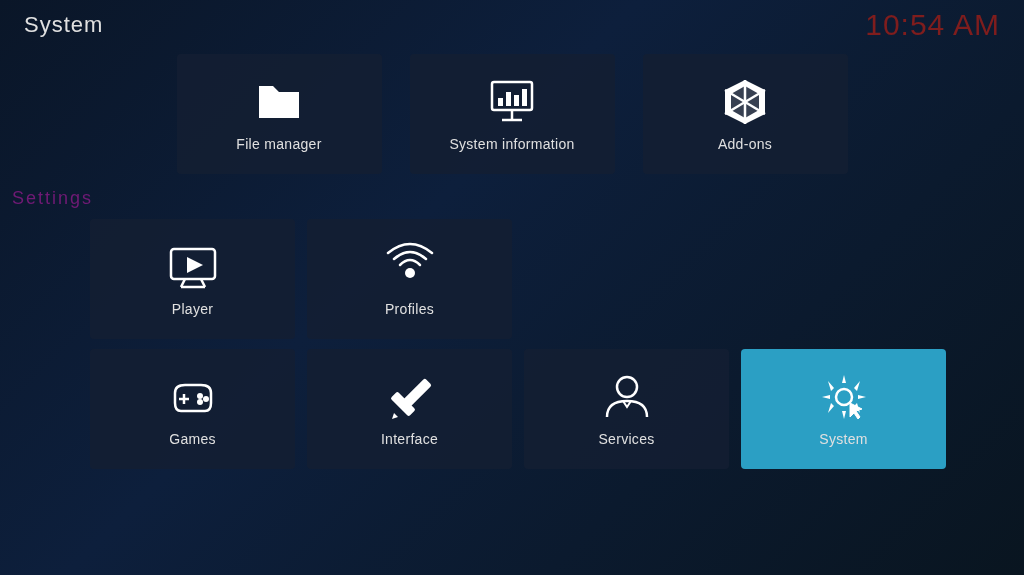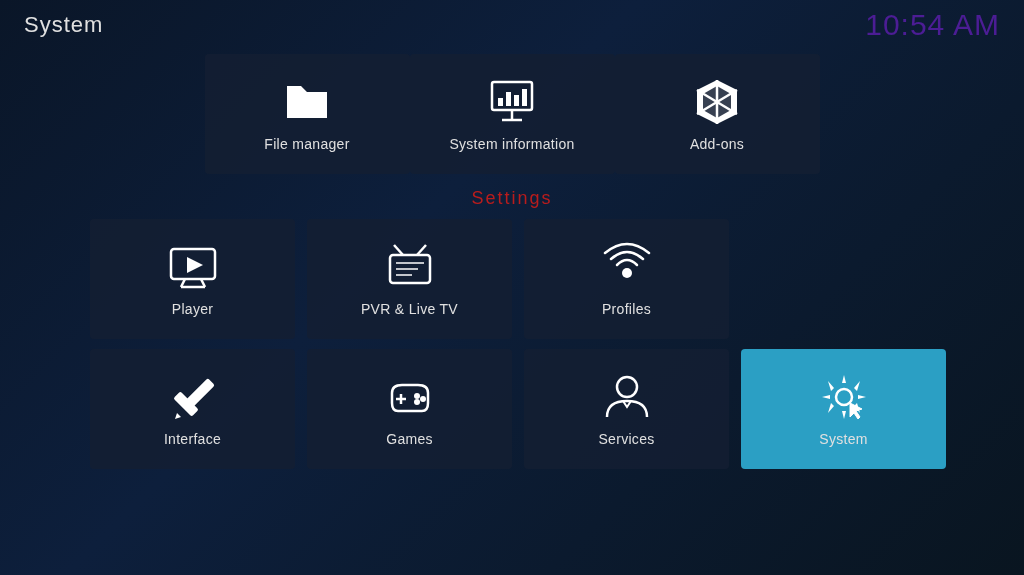--- a/index.html
+++ b/index.html
@@ -23,44 +23,45 @@
     }
     .header-title {
       font-size: 22px;
       font-weight: 300;
       letter-spacing: 1px;
       color: #e0e0e0;
     }
     .header-time {
       font-size: 30px;
       font-weight: 300;
-      color: #4c1d95;
+      color: #7f1d1d;
       letter-spacing: 1px;
     }
 
     
     .top-row {
       display: flex;
       justify-content: center;
-      gap: 0;
+      gap: 28px;
       padding: 0 90px;
       margin-top: 4px;
     }
 
     
     .settings-section {
       margin-top: 14px;
     }
     .settings-label {
-      text-align: center;
+      text-align: left;
       font-size: 18px;
       font-weight: 300;
-      color: #b91c1c;
+      color: #701a75;
       margin-bottom: 10px;
       letter-spacing: 2px;
+      margin-left: 12px;
     }
     .settings-grid {
       display: flex;
       justify-content: center;
       flex-direction: column;
       gap: 10px;
       padding: 0 90px;
     }
     .settings-row {
       display: flex;
@@ -162,80 +163,65 @@
           <rect x="4" y="8" width="44" height="30" rx="3" stroke="white" stroke-width="2.5" fill="none"></rect>
           <polygon points="20,16 20,32 36,24" fill="white"></polygon>
           <line x1="18" y1="38" x2="14" y2="46" stroke="white" stroke-width="2.5"></line>
           <line x1="34" y1="38" x2="38" y2="46" stroke="white" stroke-width="2.5"></line>
           <line x1="14" y1="46" x2="38" y2="46" stroke="white" stroke-width="2.5"></line>
         </svg>
         <span class="tile-label">Player</span>
       </div>
 
 
-      <div class="tile">
-        <svg viewBox="0 0 52 52">
-
-          <rect x="6" y="14" width="40" height="28" rx="3" stroke="white" stroke-width="2.5" fill="none"></rect>
-
-          <line x1="19" y1="14" x2="10" y2="4" stroke="white" stroke-width="2.5"></line>
-
-          <line x1="33" y1="14" x2="42" y2="4" stroke="white" stroke-width="2.5"></line>
-
-          <line x1="12" y1="22" x2="40" y2="22" stroke="white" stroke-width="1.5"></line>
-          <line x1="12" y1="28" x2="34" y2="28" stroke="white" stroke-width="1.5"></line>
-          <line x1="12" y1="34" x2="28" y2="34" stroke="white" stroke-width="1.5"></line>
-        </svg>
-        <span class="tile-label">PVR &amp; Live TV</span>
-      </div>
 
       <div class="tile">
         <svg viewBox="0 0 52 52">
 
           <circle cx="26" cy="32" r="5" fill="white"></circle>
           <path d="M16 24 Q26 14 36 24" stroke="white" stroke-width="2.5" fill="none" stroke-linecap="round"></path>
           <path d="M10 18 Q26 4 42 18" stroke="white" stroke-width="2.5" fill="none" stroke-linecap="round"></path>
           <path d="M4 12 Q26 -6 48 12" stroke="white" stroke-width="2.5" fill="none" stroke-linecap="round"></path>
         </svg>
         <span class="tile-label">Profiles</span>
       </div>
 
     </div>
 
     <div class="settings-row">
 
       <div class="tile">
         <svg viewBox="0 0 52 52">
 
-          <rect x="28" y="6" width="10" height="32" rx="2" transform="rotate(45 33 22)" fill="white"></rect>
-          <rect x="14" y="20" width="10" height="26" rx="2" transform="rotate(-45 19 33)" fill="white"></rect>
-
-          <polygon points="10,42 8,48 14,46" fill="white"></polygon>
-        </svg>
-        <span class="tile-label">Interface</span>
-      </div>
-
-      <div class="tile">
-        <svg viewBox="0 0 52 52">
-
           <path d="M8 22 Q8 14 18 14 L34 14 Q44 14 44 22 L44 32 Q44 40 38 40 L14 40 Q8 40 8 32 Z" stroke="white" stroke-width="2.5" fill="none"></path>
 
           <line x1="17" y1="23" x2="17" y2="33" stroke="white" stroke-width="2.5"></line>
           <line x1="12" y1="28" x2="22" y2="28" stroke="white" stroke-width="2.5"></line>
 
           <circle cx="33" cy="25" r="3" fill="white"></circle>
           <circle cx="39" cy="28" r="3" fill="white"></circle>
           <circle cx="33" cy="31" r="3" fill="white"></circle>
         </svg>
         <span class="tile-label">Games</span>
       </div>
 
       <div class="tile">
         <svg viewBox="0 0 52 52">
 
+          <rect x="28" y="6" width="10" height="32" rx="2" transform="rotate(45 33 22)" fill="white"></rect>
+          <rect x="14" y="20" width="10" height="26" rx="2" transform="rotate(-45 19 33)" fill="white"></rect>
+
+          <polygon points="10,42 8,48 14,46" fill="white"></polygon>
+        </svg>
+        <span class="tile-label">Interface</span>
+      </div>
+
+      <div class="tile">
+        <svg viewBox="0 0 52 52">
+
           <circle cx="26" cy="16" r="10" stroke="white" stroke-width="2.5" fill="none"></circle>
           <path d="M6 46 Q6 30 26 30 Q46 30 46 46" stroke="white" stroke-width="2.5" fill="none"></path>
 
           <path d="M22 30 L26 36 L30 30" stroke="white" stroke-width="2" fill="none"></path>
         </svg>
         <span class="tile-label">Services</span>
       </div>
 
       <div class="tile active">
         <svg viewBox="0 0 52 52">

